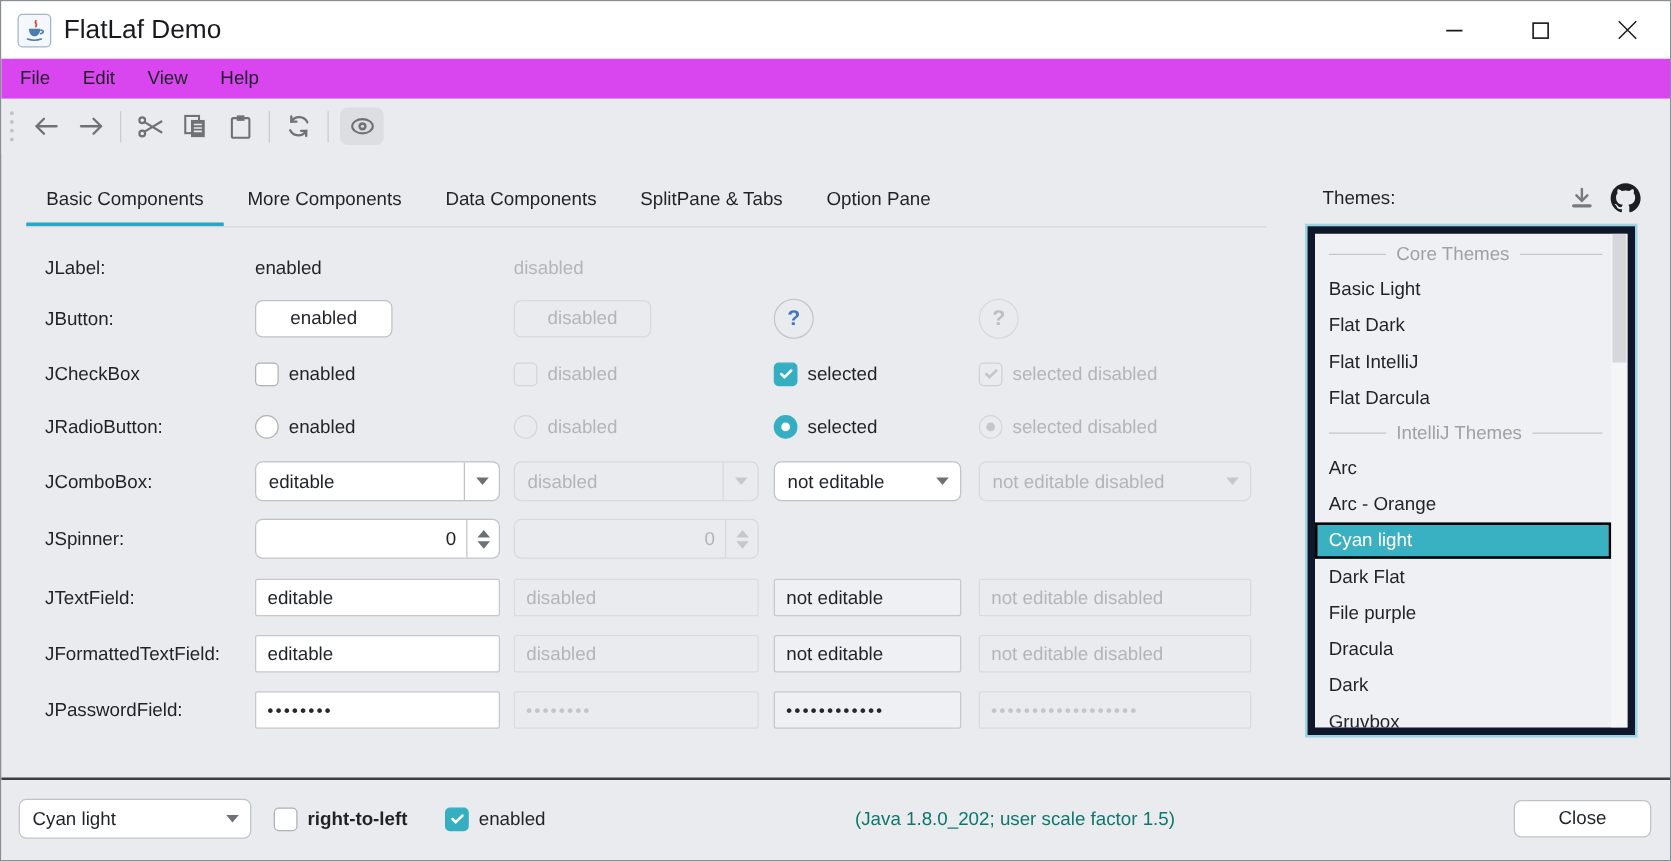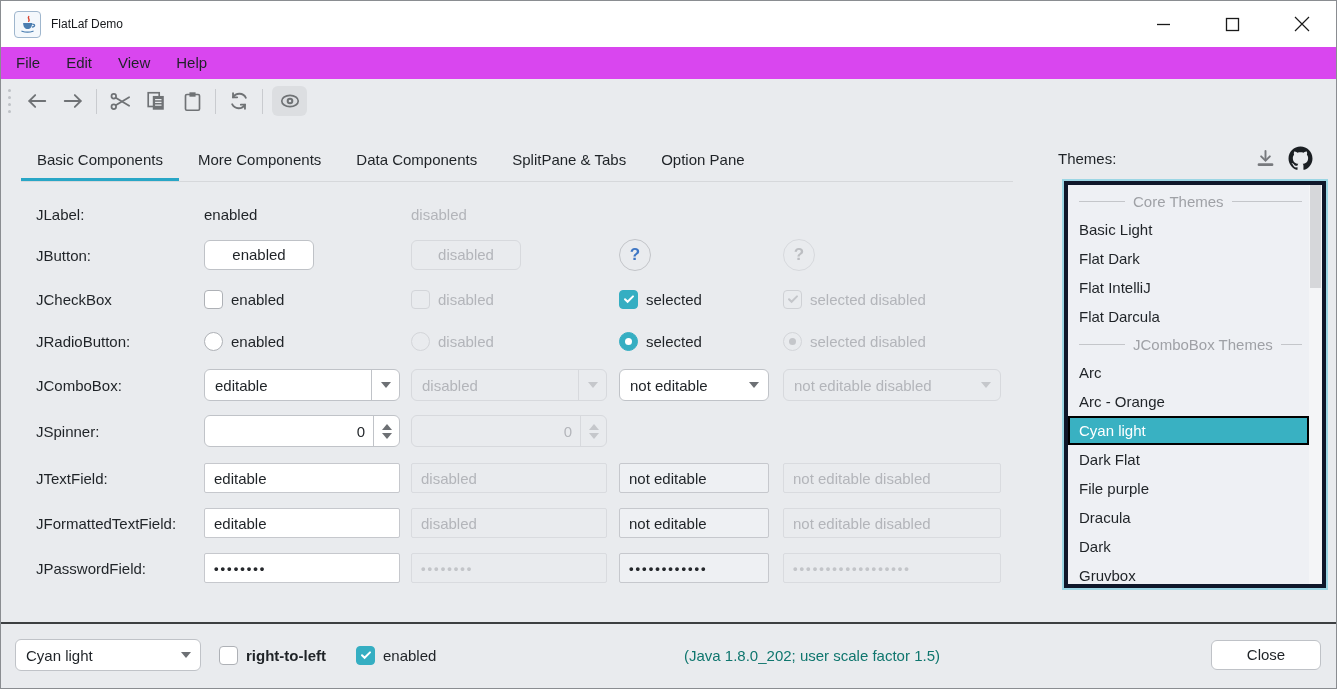--- a/index.html
+++ b/index.html
@@ -5,21 +5,21 @@
   html,body{margin:0;padding:0;background:#cfd2d6;}
   *{box-sizing:border-box;}
   .window{
     position:relative;width:1337px;height:689px;background:#e9ebee;
     font-family:"Liberation Sans",sans-serif;font-size:15px;color:#1f2327;
     border:1px solid #8a8d91;overflow:hidden;
   }
   
   .titlebar{position:absolute;left:0;top:0;right:0;height:46px;background:#ffffff;display:flex;align-items:center;}
   .java-icon{width:27px;height:27px;margin-left:13px;border:1px solid #9fb6cd;border-radius:4px;background:#f4f8fc;display:flex;align-items:center;justify-content:center;}
-  .win-title{margin-left:10px;font-size:12px;color:#17191c;}
+  .win-title{margin-left:10px;font-size:21px;color:#17191c;}
   .win-controls{position:absolute;right:0;top:0;height:46px;display:flex;}
   .win-btn{width:69px;height:46px;display:flex;align-items:center;justify-content:center;}
   
   .menubar{position:absolute;left:0;top:46px;right:0;height:32px;background:#d946ef;display:flex;align-items:center;padding-left:2px;}
   .menu-item{padding:0 13px;height:32px;line-height:32px;color:#1f2327;}
   
   .toolbar{position:absolute;left:0;top:78px;right:0;height:44px;background:#e9ebee;display:flex;align-items:center;}
   .grip{display:flex;flex-direction:column;gap:4px;margin:0 8px 0 7px;}
   .grip i{width:3px;height:3px;border-radius:50%;background:#bfc2c6;}
   .tool-ic{width:36px;height:30px;display:flex;align-items:center;justify-content:center;}
@@ -72,21 +72,21 @@
   .spin.dis .tri-up{border-bottom-color:#c5c7cb;}
   .spin.dis .tri-dn{border-top-color:#c5c7cb;}
   .tf{width:100%;height:30px;border:1px solid #c6c8cd;background:#ffffff;display:flex;align-items:center;padding:0 9px;border-radius:2px;color:#1f2327;}
   .tf.ro{background:#eef0f3;}
   .tf.dis{background:transparent;border-color:#d9dbdf;color:#b3b5ba;}
   .pw{font-size:13px;letter-spacing:2px;font-weight:700;color:#25282c;}
   .dis .pw, .pw.dim{color:#c3c5c9;}
   
   .themes-header{position:absolute;left:1057px;top:143px;height:28px;display:flex;align-items:center;color:#1f2327;}
   .themes-icons{position:absolute;top:145px;left:1254px;display:flex;gap:12px;align-items:center;}
-  .themes-list{position:absolute;left:1045px;top:180px;width:262px;height:407px;background:#eef0f4;border:4px solid #0f172a;box-shadow:0 0 0 2px rgba(92,197,221,.55);overflow:hidden;margin-left:18px;}
+  .themes-list{position:absolute;left:1045px;top:180px;width:262px;height:407px;background:#eef0f4;border:6px solid #0f172a;box-shadow:0 0 0 2px rgba(92,197,221,.55);overflow:hidden;}
   .themes-scroll{position:absolute;right:0;top:0;bottom:0;width:13px;background:#f4f5f7;}
   .themes-thumb{position:absolute;left:1px;right:1px;top:0;height:103px;background:#d6d7da;}
   .themes-items{position:absolute;left:0;top:3px;right:13px;}
   .titem{height:29px;display:flex;align-items:center;padding-left:11px;color:#1f2327;}
   .titem.selected{background:#39b1c2;border:2px solid #000;color:#ffffff;padding-left:9px;}
   .tsep{height:27px;display:flex;align-items:center;color:#9fa1a6;gap:8px;}
   .tsep .ln1{width:46px;height:1px;background:#c4c6ca;margin-left:11px;}
   .tsep .ln2{flex:1;height:1px;background:#c4c6ca;margin-right:7px;}
   
   .bottom-sep{position:absolute;left:0;right:0;top:621px;height:2px;background:#3c3f41;}
@@ -425,21 +425,21 @@
           <span class="ln1"></span>
           <span>Core Themes</span>
           <span class="ln2"></span>
         </div>
         <div class="titem">Basic Light</div>
         <div class="titem">Flat Dark</div>
         <div class="titem">Flat IntelliJ</div>
         <div class="titem">Flat Darcula</div>
         <div class="tsep">
           <span class="ln1"></span>
-          <span>JComboBox Themes</span>
+          <span>IntelliJ Themes</span>
           <span class="ln2"></span>
         </div>
         <div class="titem">Arc</div>
         <div class="titem">Arc - Orange</div>
         <div class="titem selected">Cyan light</div>
         <div class="titem">Dark Flat</div>
         <div class="titem">File purple</div>
         <div class="titem">Dracula</div>
         <div class="titem">Dark</div>
         <div class="titem">Gruvbox</div>

